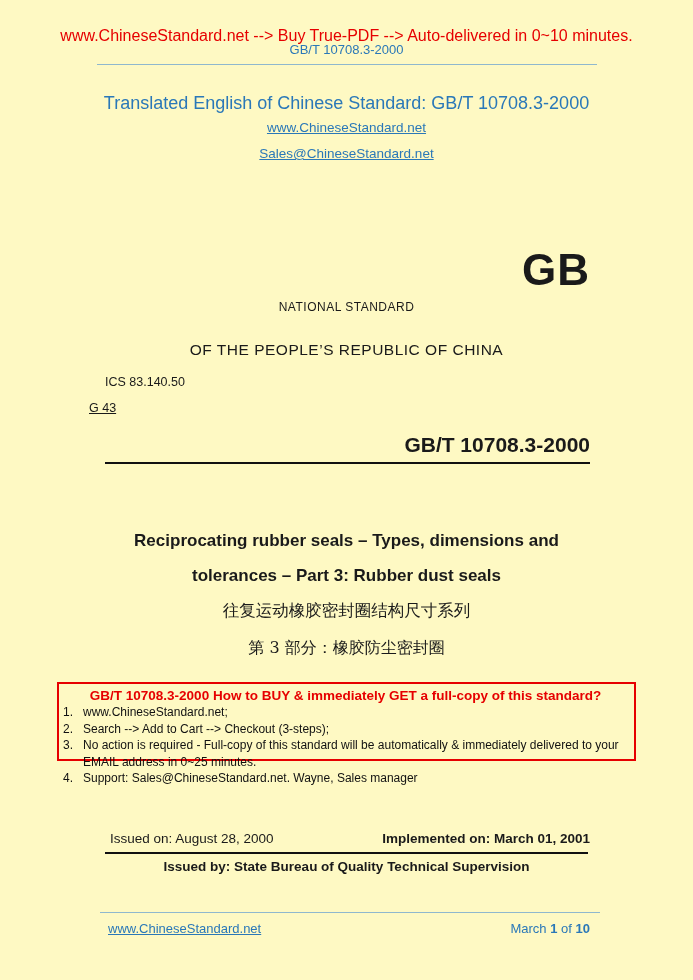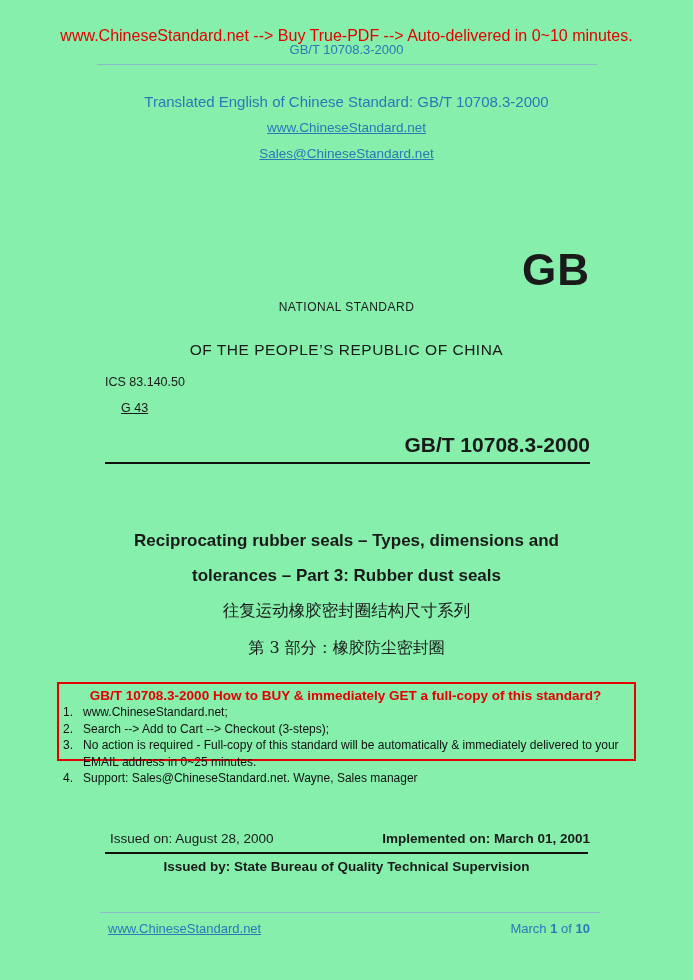--- a/index.html
+++ b/index.html
@@ -1,47 +1,47 @@
 <!DOCTYPE html>
 <html><head>
 <meta charset="utf-8">
 <style>
   html,body{margin:0;padding:0;background:#ffffff;}
   .page{
     position:relative;
     width:693px;height:980px;
     margin:0 auto;
-    background:#86efac;
+    background:#fef9c3;
     font-family:"Liberation Sans", sans-serif;
     color:#1a1a1a;
     overflow:hidden;
   }
   .abs{position:absolute;}
   .center{left:0;right:0;text-align:center;}
   .red{color:#e60000;}
   .blue{color:#2a78b8;}
   .link{color:#2a78b8;text-decoration:underline;cursor:pointer;}
   .rule{position:absolute;}
   .rule-blue{background:#8fb8ce;height:1px;}
   .rule-black{background:#111111;height:2px;}
 
   .promo{top:26px;font-size:16px;line-height:1.2;}
   .doc-code-top{top:42px;font-size:13px;line-height:1.2;}
   .hr-top{top:64px;left:97px;width:500px;}
 
-  .translated{top:93px;font-size:15px;}
+  .translated{top:93px;font-size:18px;}
   .site-link-top{top:120px;font-size:13.5px;}
   .email-link-top{top:146px;font-size:13.5px;text-align:center;}
 
   .gb-logo{top:246px;right:103px;font-size:44px;font-weight:bold;line-height:1.1;letter-spacing:1px;}
   .nat1{top:300px;font-size:12px;letter-spacing:0.5px;}
   .nat2{top:341px;font-size:15.5px;letter-spacing:0.5px;}
 
   .ics{top:375px;left:105px;font-size:12.5px;}
-  .gcode{top:401px;left:121px;font-size:12.5px;text-decoration:underline;}
+  .gcode{top:401px;left:89px;font-size:12.5px;text-decoration:underline;}
   .std-code{top:433px;right:103px;font-size:21px;font-weight:bold;}
   .hr-std{top:462px;left:105px;width:485px;}
 
   .title-en1{top:531px;font-size:17px;font-weight:bold;}
   .title-en2{top:566px;font-size:17px;font-weight:bold;}
   .title-zh1{top:600px;font-size:16.5px;font-family:"DejaVu Serif","Liberation Serif",serif;}
   .title-zh2{top:638px;font-size:16px;font-family:"DejaVu Serif","Liberation Serif",serif;}
 
   .buy-box{
     top:682px;left:57px;width:579px;height:79px;

